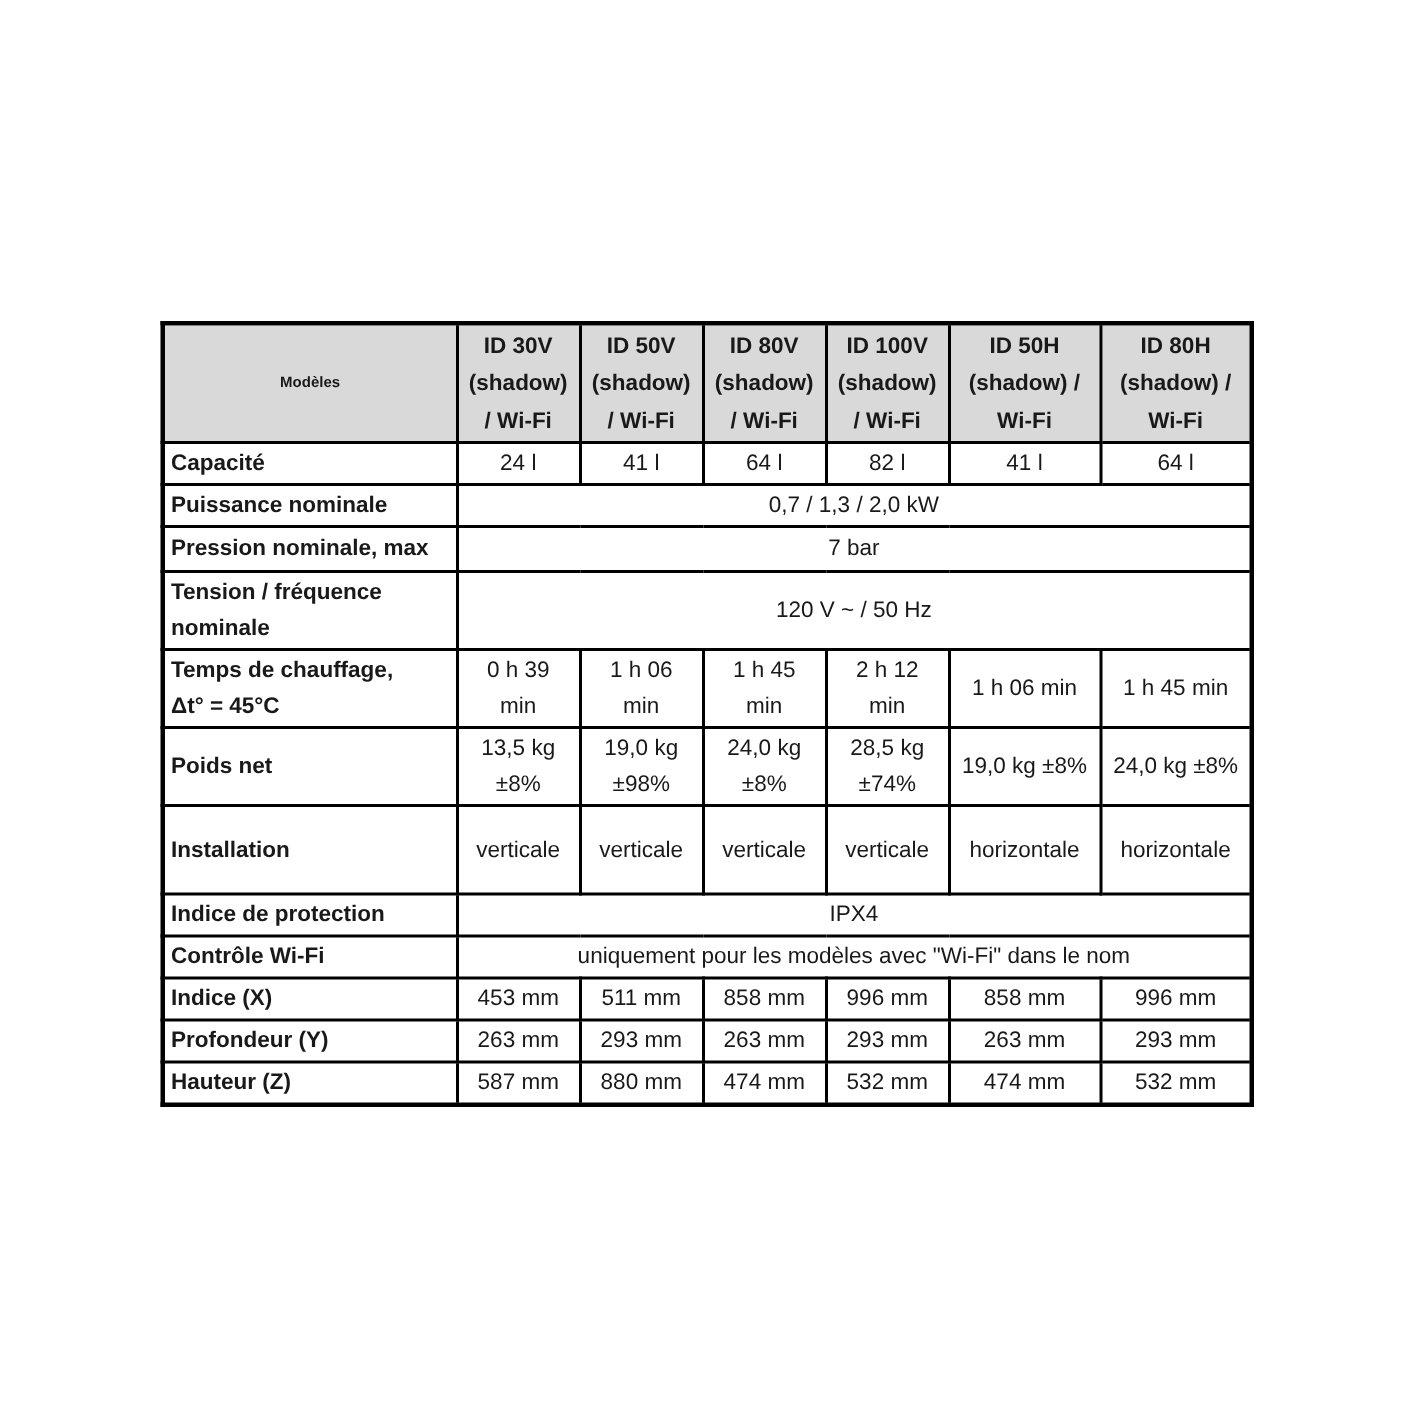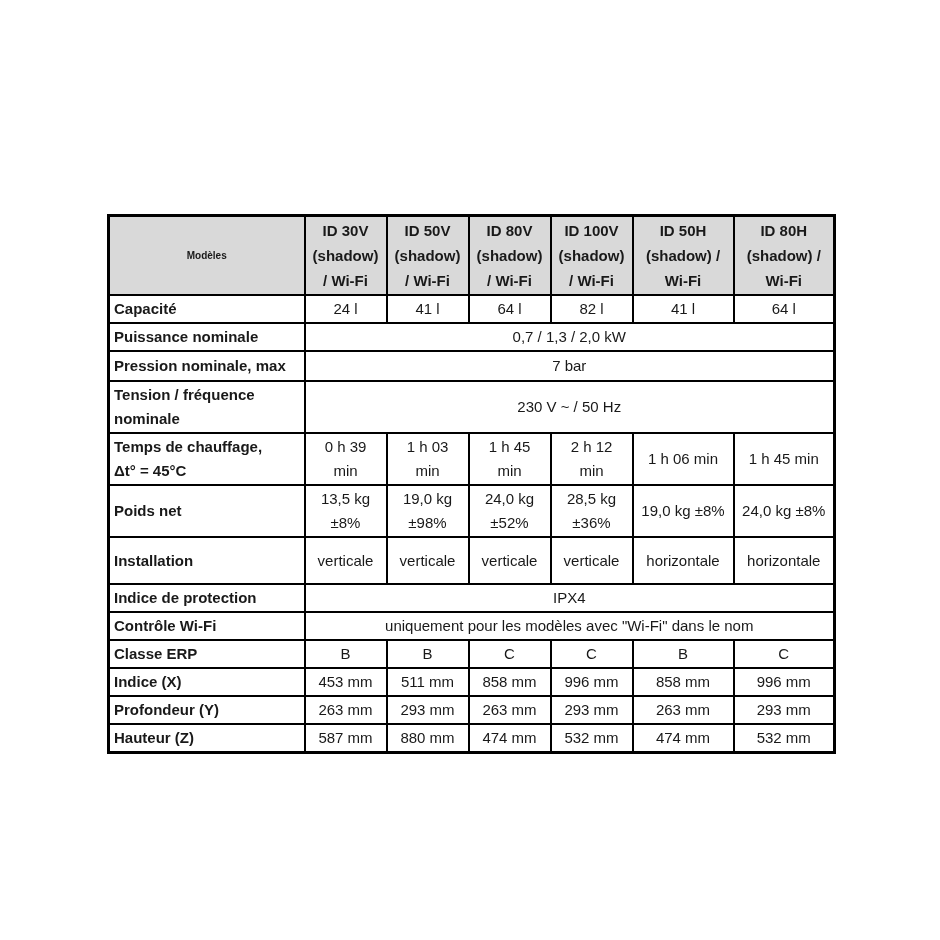--- a/index.html
+++ b/index.html
@@ -57,21 +57,21 @@
     line-height: 24px;
     padding: 1px 2px;
     margin-left: 29px;
   }
   tr.h78 { height: 78px; }
   tr.h26 { height: 26px; }
   tr.h28 { height: 28px; }
   tr.h30 { height: 30px; }
   tr.h48 { height: 48px; }
   tr.h51 { height: 51px; }
-  tr.h47 { height: 47px; }
+  tr.h47 { height: 59px; }
   tr.h25 { height: 25px; }
 </style>
 </head>
 <body>
 
 <div class="canvas">
   <table class="spec">
     <colgroup>
       <col style="width:196px">
       <col style="width:82px">
@@ -118,74 +118,65 @@
         <td class="lbl">Puissance nominale</td>
         <td class="val" colspan="6">0,7 / 1,3 / 2,0 kW</td>
       </tr>
       <tr class="h30">
         <td class="lbl">Pression nominale, max</td>
         <td class="val" colspan="6">7 bar</td>
       </tr>
       <tr class="h48">
         <td class="lbl">Tension / fréquence
 nominale</td>
-        <td class="val" colspan="6">230 V ~ / 50 Hz</td>
+        <td class="val" colspan="6">120 V ~ / 50 Hz</td>
       </tr>
       <tr class="h51">
         <td class="lbl">Temps de chauffage,
 Δt° = 45°C</td>
         <td class="val">0 h 39
 min</td>
-        <td class="val">1 h 03
+        <td class="val">1 h 06
 min</td>
         <td class="val">1 h 45
 min</td>
         <td class="val">2 h 12
 min</td>
         <td class="val">1 h 06 min</td>
         <td class="val">1 h 45 min</td>
       </tr>
       <tr class="h51">
         <td class="lbl">Poids net</td>
         <td class="val">13,5 kg
 ±8%</td>
         <td class="val">19,0 kg
 ±98%</td>
         <td class="val">24,0 kg
-±52%</td>
+±8%</td>
         <td class="val">28,5 kg
-±36%</td>
+±74%</td>
         <td class="val">19,0 kg ±8%</td>
         <td class="val">24,0 kg ±8%</td>
       </tr>
       <tr class="h47">
         <td class="lbl">Installation</td>
         <td class="val">verticale</td>
         <td class="val">verticale</td>
         <td class="val">verticale</td>
         <td class="val">verticale</td>
         <td class="val">horizontale</td>
         <td class="val">horizontale</td>
       </tr>
       <tr class="h26">
         <td class="lbl">Indice de protection</td>
         <td class="val" colspan="6">IPX4</td>
       </tr>
       <tr class="h25">
         <td class="lbl">Contrôle Wi-Fi</td>
         <td class="val" colspan="6">uniquement pour les modèles avec "Wi-Fi" dans le nom</td>
-      </tr>
-      <tr class="h26">
-        <td class="lbl">Classe ERP</td>
-        <td class="val">B</td>
-        <td class="val">B</td>
-        <td class="val">C</td>
-        <td class="val">C</td>
-        <td class="val">B</td>
-        <td class="val">C</td>
       </tr>
       <tr class="h26">
         <td class="lbl">Indice (X)</td>
         <td class="val">453 mm</td>
         <td class="val">511 mm</td>
         <td class="val">858 mm</td>
         <td class="val">996 mm</td>
         <td class="val">858 mm</td>
         <td class="val">996 mm</td>
       </tr>

